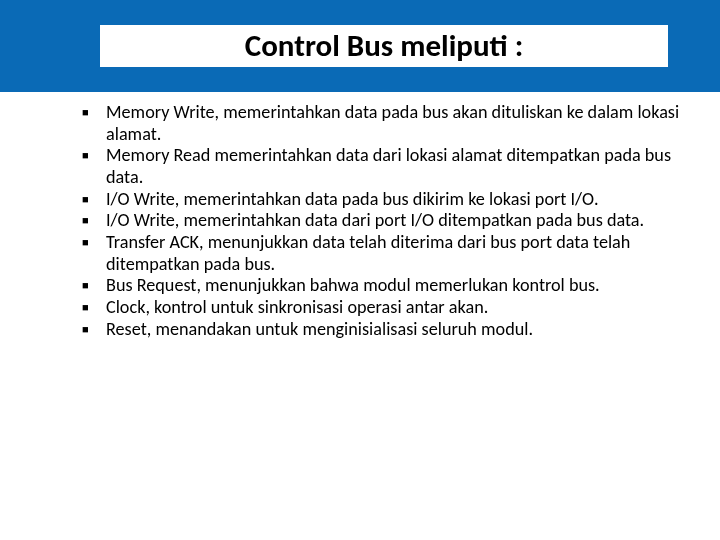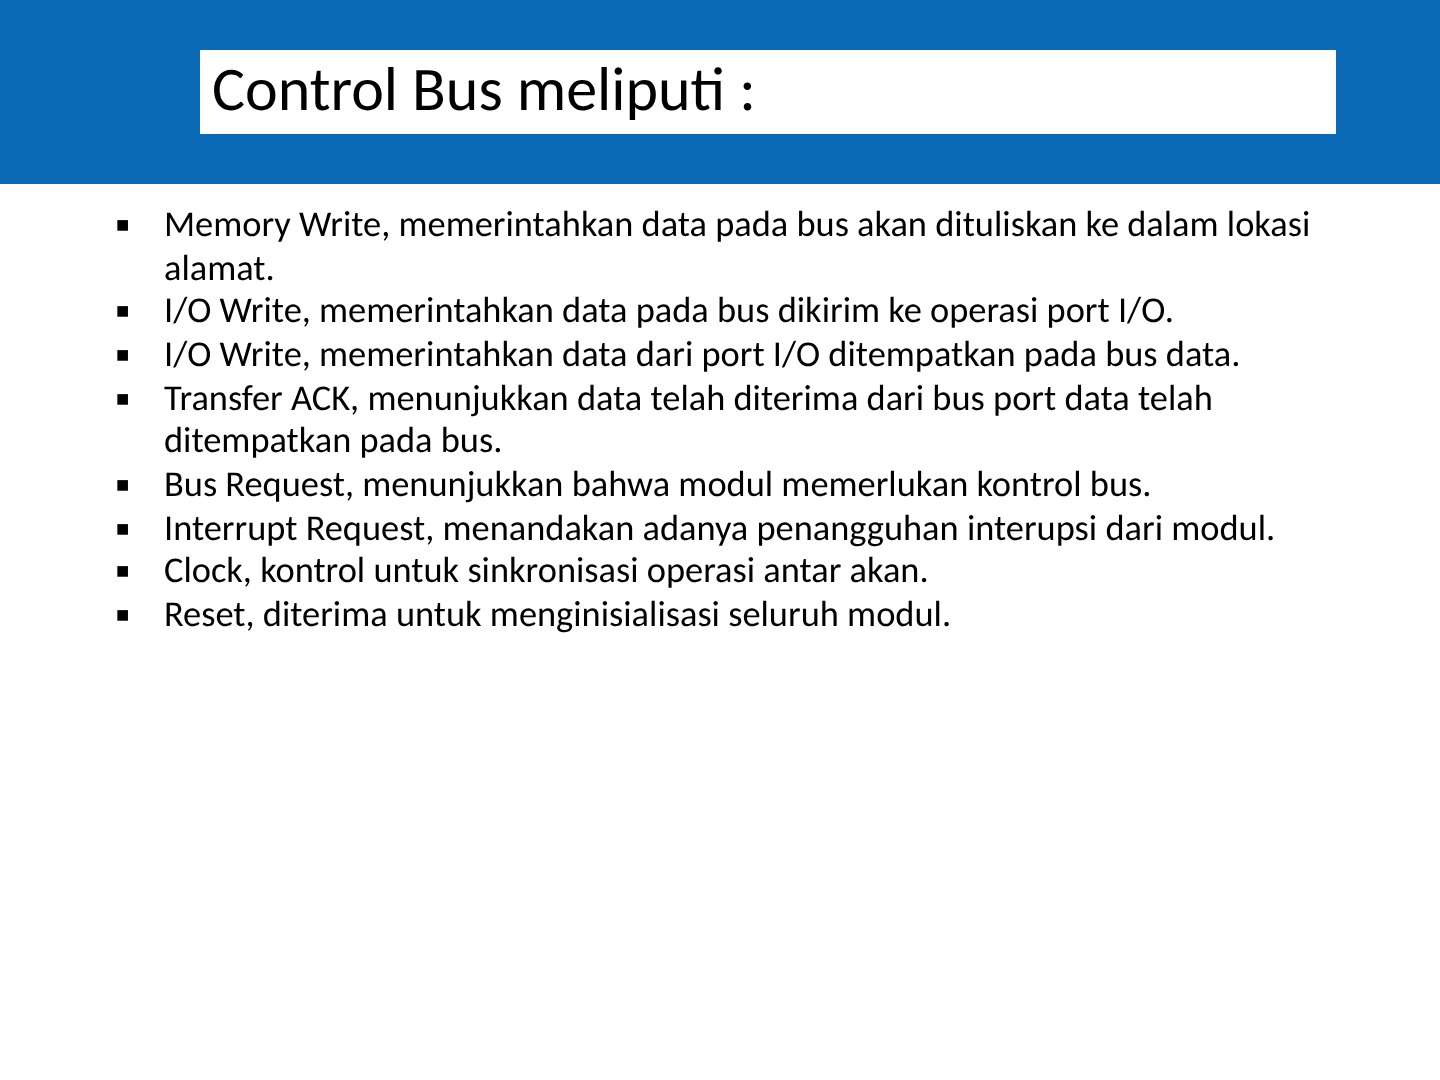--- a/index.html
+++ b/index.html
@@ -15,28 +15,29 @@
     background: #0a6ab6;
     height: 92px;
     display: flex;
     align-items: center;
     justify-content: center;
   }
   .header-title {
     background: #fff;
     color: #000;
     font-size: 31px;
-    font-weight: 400;
+    font-weight: 700;
     padding: 4px 6px 5px 6px;
     width: 556px;
+    text-align: center;
     line-height: 1.08;
     margin-left: 48px;
   }
   .content {
-    padding: 10px 38px 0 58px;
+    padding: 10px 38px 0 82px;
   }
   ul.bullets {
     list-style: none;
     margin: 0;
     padding: 0;
   }
   ul.bullets li {
     position: relative;
     padding-left: 24px;
     font-size: 18.2px;
@@ -58,21 +59,21 @@
 </head>
 <body>
 
 <div class="header">
   <div class="header-title">Control Bus meliputi :</div>
 </div>
 
 <div class="content">
   <ul class="bullets">
     <li>Memory Write, memerintahkan data pada bus akan dituliskan ke dalam lokasi alamat.</li>
-    <li>I/O Write, memerintahkan data pada bus dikirim ke operasi port I/O.</li>
+    <li>Memory Read memerintahkan data dari lokasi alamat ditempatkan pada bus data.</li>
+    <li>I/O Write, memerintahkan data pada bus dikirim ke lokasi port I/O.</li>
     <li>I/O Write, memerintahkan data dari port I/O ditempatkan pada bus data.</li>
     <li>Transfer ACK, menunjukkan data telah diterima dari bus port data telah ditempatkan pada bus.</li>
     <li>Bus Request, menunjukkan bahwa modul memerlukan kontrol bus.</li>
-    <li>Interrupt Request, menandakan adanya penangguhan interupsi dari modul.</li>
     <li>Clock, kontrol untuk sinkronisasi operasi antar akan.</li>
-    <li>Reset, diterima untuk menginisialisasi seluruh modul.</li>
+    <li>Reset, menandakan untuk menginisialisasi seluruh modul.</li>
   </ul>
 </div>
 
 </body></html>

